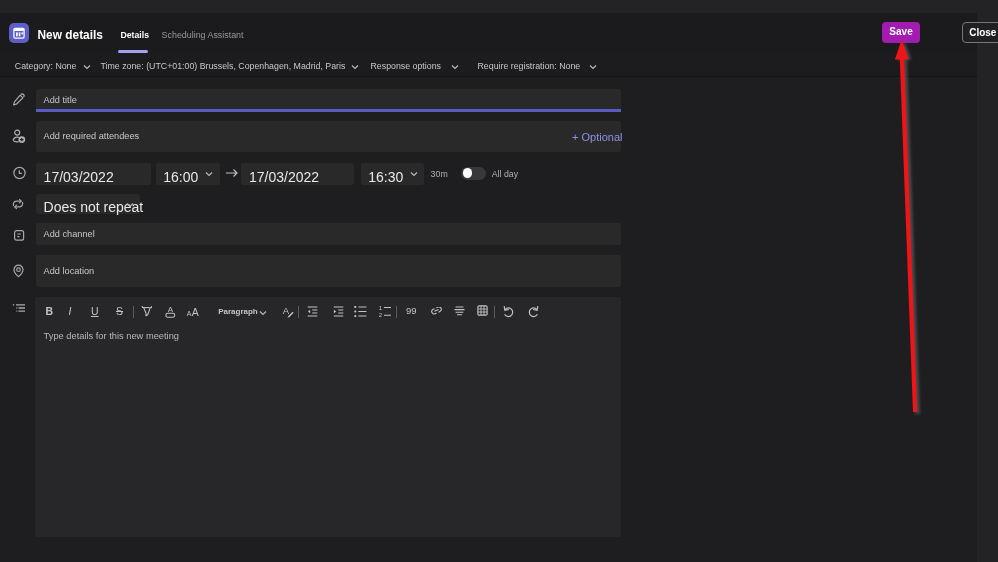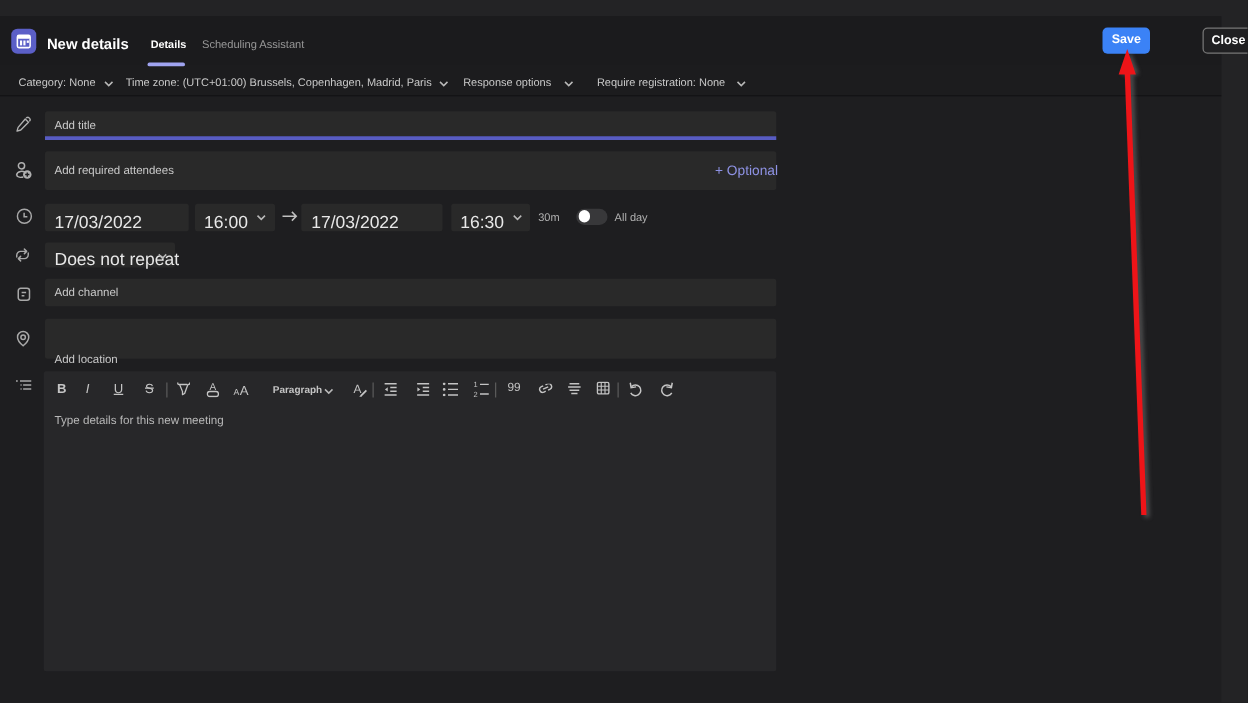--- a/index.html
+++ b/index.html
@@ -27,21 +27,21 @@
     <rect x="7" y="9.4" width="1.7" height="3.9" fill="#fff"></rect>
     <rect x="9.7" y="9.4" width="1.7" height="3.9" fill="#fff"></rect>
     <rect x="12.4" y="9.4" width="1.7" height="1.9" fill="#fff"></rect>
   </svg>
 </div>
 <div class="abs" style="left:37.5px; top:27.7px; font-size:11.9px; font-weight:bold; color:#ffffff;">New details</div>
 <div class="abs" style="left:120.5px; top:30.2px; font-size:8.7px; font-weight:bold; color:#ffffff;">Details</div>
 <div class="abs" style="left:118px; top:49.5px; width:29.8px; height:3px; border-radius:2px; background:#9fa3f0;"></div>
 <div class="abs" style="left:161.6px; top:30.2px; font-size:8.9px; color:#989898;">Scheduling Assistant</div>
 
-<div class="abs" style="left:881.7px; top:22.2px; width:38.7px; height:20.7px; background:#3b82f6; border-radius:4px; text-align:center; line-height:20.7px; font-size:10px; font-weight:bold; color:#fff;">Save</div>
+<div class="abs" style="left:881.7px; top:22.2px; width:38.7px; height:20.7px; background:#a21caf; border-radius:4px; text-align:center; line-height:20.7px; font-size:10px; font-weight:bold; color:#fff;">Save</div>
 <div class="abs" style="left:926.4px; top:22.2px; width:40.8px; height:20.7px; background:#202022; border:1px solid #777777; border-radius:4px; text-align:center; line-height:19px; font-size:10px; font-weight:bold; color:#fff;margin-left:36px;">Close</div>
 
 <div class="abs" style="left:14.8px; top:61px; font-size:8.8px; color:#c9c9c9;">Category: None</div>
 <svg class="abs" style="left:83px; top:63.8px;" width="8" height="6">
     <polyline class="chev" points="1,1.5 4,4.5 7,1.5"></polyline>
   </svg>
 <div class="abs" style="left:100.5px; top:61px; font-size:8.8px; color:#c9c9c9;">Time zone: (UTC+01:00) Brussels, Copenhagen, Madrid, Paris</div>
 <svg class="abs" style="left:350.5px; top:63.8px;" width="8" height="6">
     <polyline class="chev" points="1,1.5 4,4.5 7,1.5"></polyline>
   </svg>
@@ -119,21 +119,21 @@
 <div class="abs field" style="left:35.5px; top:194px; width:104.5px; height:20px;"></div>
 <div class="abs val" style="left:43.6px; top:199px;">Does not repeat</div>
 <svg class="abs" style="left:126px; top:201.5px;" width="8" height="6">
     <polyline class="chev" points="1,1.5 4,4.5 7,1.5"></polyline>
   </svg>
 
 <div class="abs field" style="left:35.5px; top:222.7px; width:585.5px; height:22.3px;"></div>
 <div class="abs ph" style="left:43.6px; top:228.5px;">Add channel</div>
 
 <div class="abs field" style="left:35.5px; top:255.2px; width:585.5px; height:31.4px;"></div>
-<div class="abs ph" style="left:43.6px; top:265.5px;margin-top:16px;">Add location</div>
+<div class="abs ph" style="left:43.6px; top:265.5px;">Add location</div>
 
 <div class="abs field" style="left:35px; top:297.3px; width:585.8px; height:239.3px; background:#272729;"></div>
 <div class="abs ph" style="left:43.6px; top:330.5px; color:#b8b8b8; font-size:9.3px;">Type details for this new meeting</div>
 
 <div class="abs" style="left:45.5px; top:305.3px; font-size:10.5px; font-weight:bold; color:#c4c4c4;">B</div>
 <div class="abs" style="left:68.5px; top:305.3px; font-size:10.5px; font-style:italic; color:#c4c4c4;">I</div>
 <div class="abs" style="left:91px; top:305.3px; font-size:10.5px; text-decoration:underline; color:#c4c4c4;">U</div>
 <div class="abs" style="left:116px; top:305.3px; font-size:10.5px; text-decoration:line-through; color:#c4c4c4;">S</div>
 <div class="abs" style="left:132.5px; top:305.8px; width:1px; height:12px; background:#5a5a5a;"></div>
 <svg class="abs" style="left:140.5px; top:304.8px;" width="11" height="13" viewBox="0 0 11 13">

